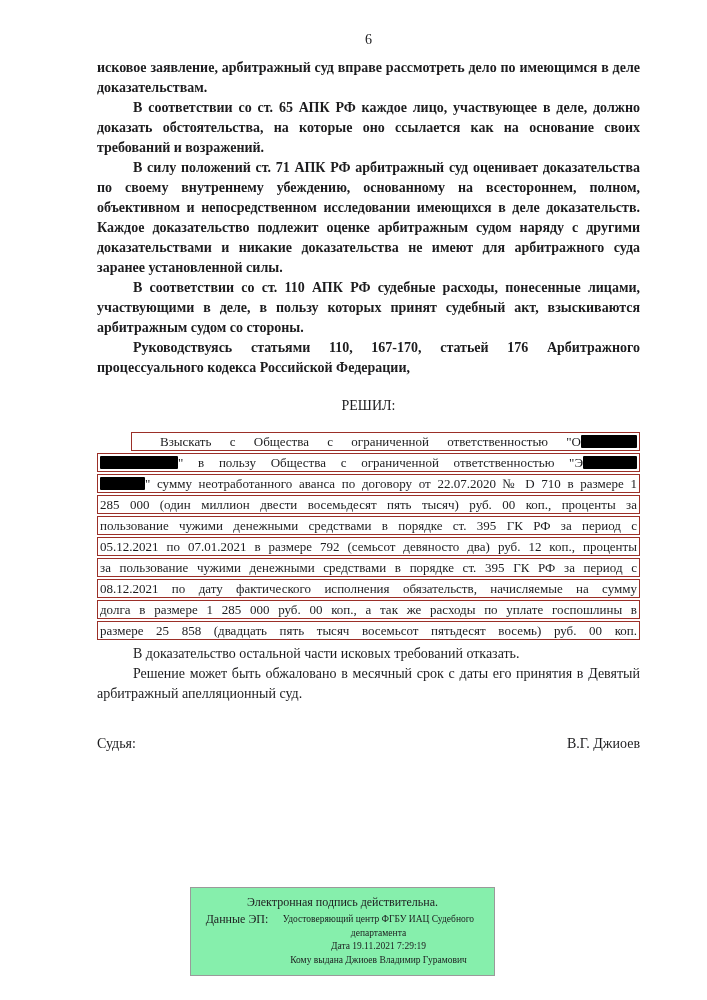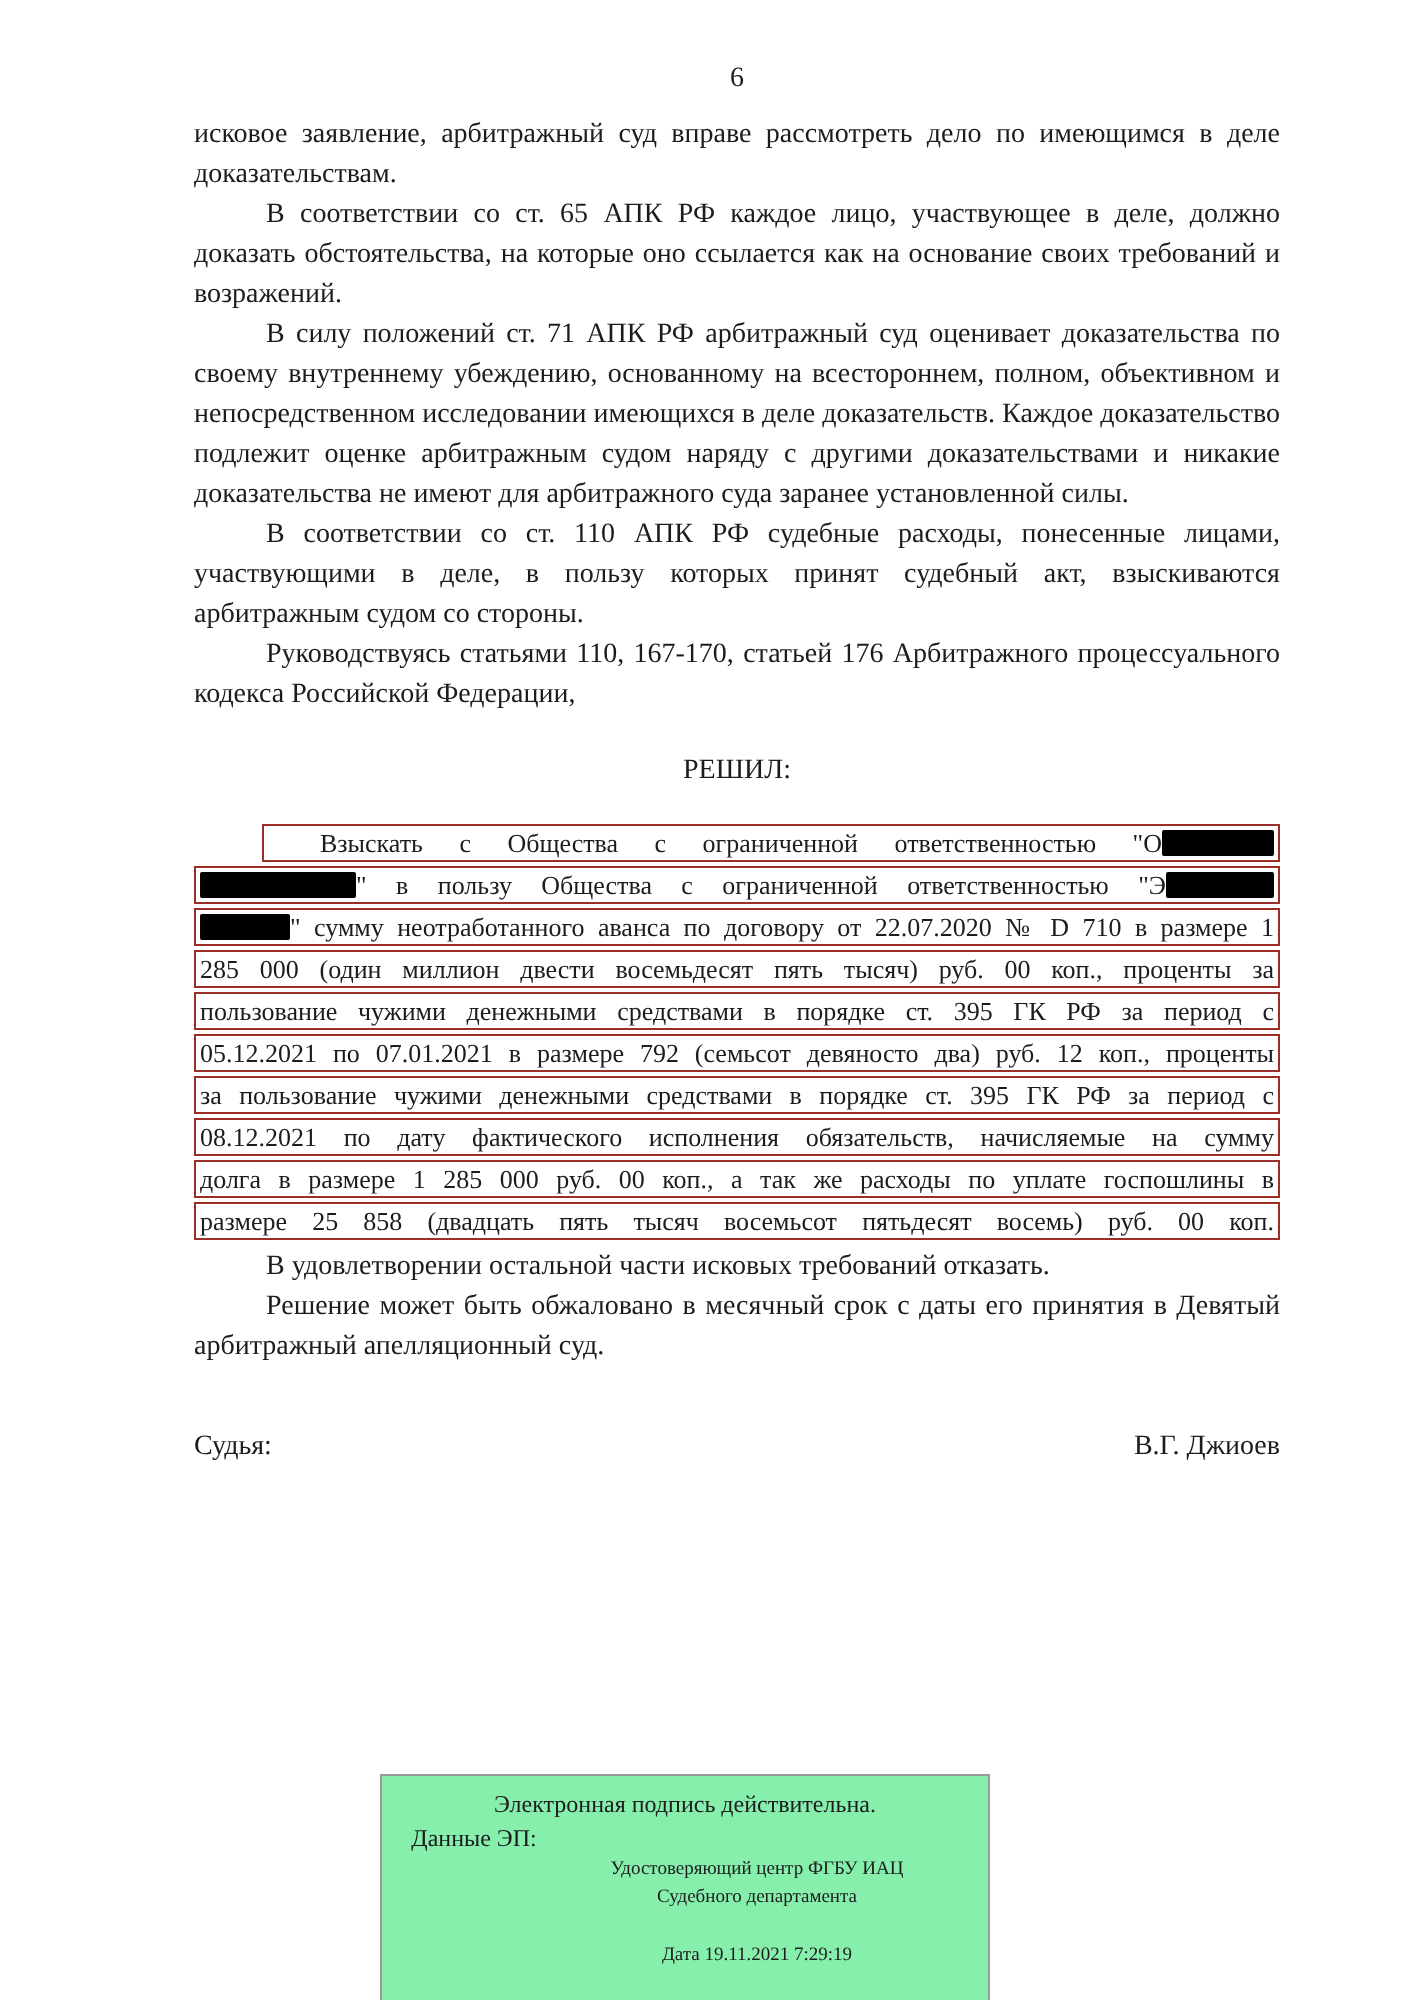--- a/index.html
+++ b/index.html
@@ -23,20 +23,21 @@
     font-size: 14px;
     line-height: 20px;
     margin-bottom: 8px;
   }
   .body-text p {
     margin: 0;
     font-size: 14px;
     line-height: 20px;
     text-align: justify;
     text-indent: 36px;
+    font-weight: bold;
   }
   .body-text p.no-indent { text-indent: 0; }
   .decision-heading {
     text-align: center;
     font-size: 14px;
     line-height: 20px;
     margin: 18px 0 16px 0;
   }
   .operative { margin-bottom: 4px; }
   .op-line {
@@ -96,21 +97,21 @@
     font-size: 12px;
     line-height: 15px;
     width: 72px;
     flex: 0 0 72px;
   }
   .sig-details {
     font-size: 9.5px;
     line-height: 13.5px;
     padding-top: 1px;
   }
-  .sig-details div { margin: 16px; }
+  .sig-details div { margin: 0; }
 </style>
 </head>
 <body>
 
 <div class="page">
   <div class="content">
 
     <div class="page-number">6</div>
 
     <div class="body-text">
@@ -130,21 +131,21 @@
         <div class="op-line"><span class="seg">285 000 (один миллион двести восемьдесят пять тысяч) руб. 00 коп., проценты за</span></div>
         <div class="op-line"><span class="seg">пользование чужими денежными средствами в порядке ст. 395 ГК РФ за период с</span></div>
         <div class="op-line"><span class="seg">05.12.2021 по 07.01.2021 в размере 792 (семьсот девяносто два) руб. 12 коп., проценты</span></div>
         <div class="op-line"><span class="seg">за пользование чужими денежными средствами в порядке ст. 395 ГК РФ за период с</span></div>
         <div class="op-line"><span class="seg">08.12.2021 по дату фактического исполнения обязательств, начисляемые на сумму</span></div>
         <div class="op-line"><span class="seg">долга в размере 1 285 000 руб. 00 коп., а так же расходы по уплате госпошлины в</span></div>
         <div class="op-line"><span class="seg">размере 25 858 (двадцать пять тысяч восемьсот пятьдесят восемь) руб. 00 коп.</span></div>
       </div>
 
     <div class="post-text">
-        <p>В удовлетворении остальной части исковых требований отказать.</p>
+        <p>В доказательство остальной части исковых требований отказать.</p>
         <p>Решение может быть обжаловано в месячный срок с даты его принятия в Девятый арбитражный апелляционный суд.</p>
       </div>
 
     <div class="judge-row">
       <span>Судья:</span>
       <span>В.Г. Джиоев</span>
     </div>
 
   </div>
 

